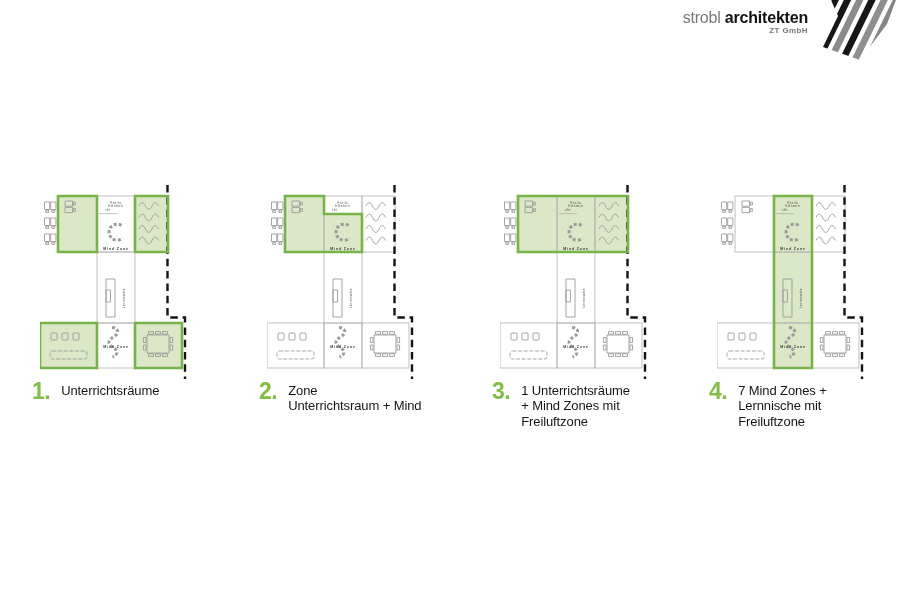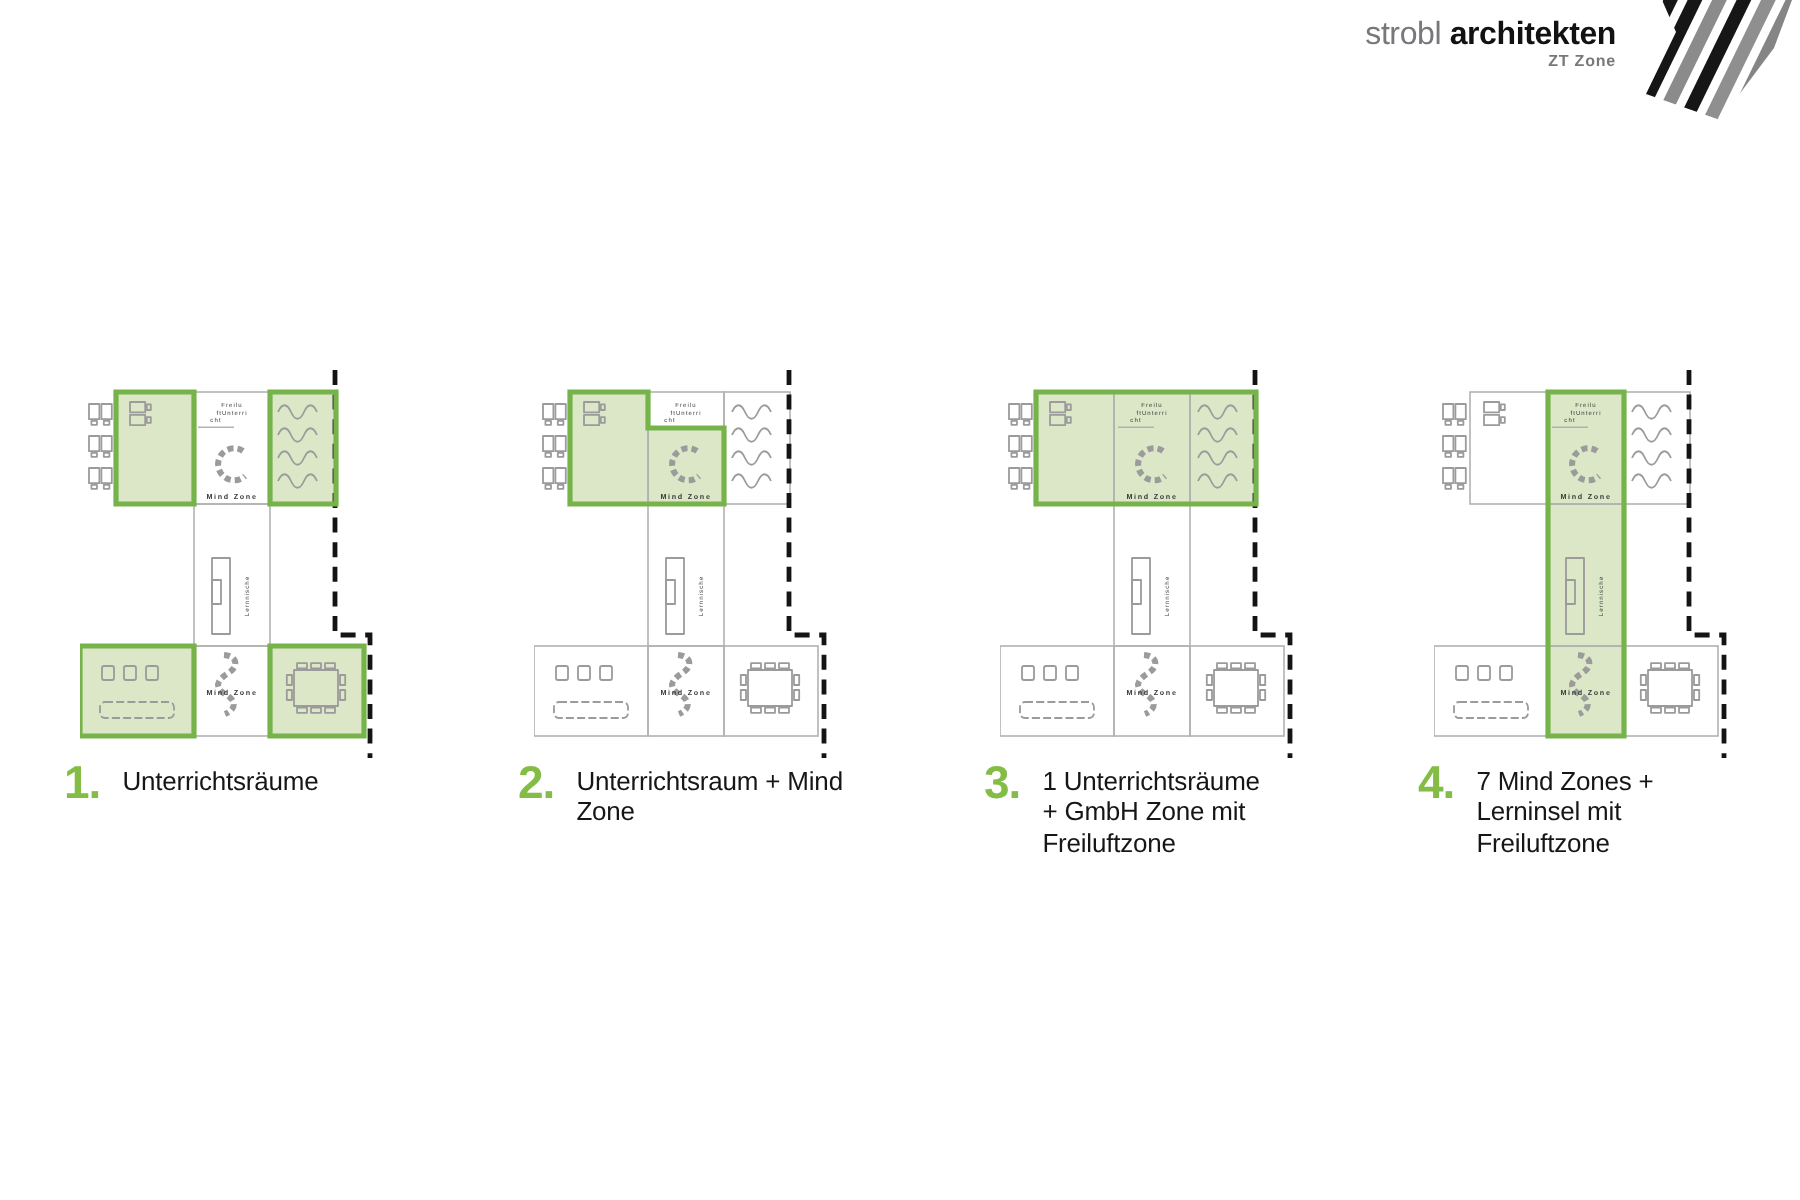--- a/index.html
+++ b/index.html
@@ -26,21 +26,21 @@
 </head>
 <body>
 
 <div class="page">
 
   <div class="logo">
     <div class="logo-main">
       <span class="logo-light">strobl</span>
       <span class="logo-bold">architekten</span>
     </div>
-    <div class="logo-sub">ZT Zone</div>
+    <div class="logo-sub">ZT GmbH</div>
   </div>
 
   <div class="logo-mark">
     <svg width="78" height="60" viewBox="0 0 78 60">
       <defs>
         <clipPath id="markclip">
           <polygon points="13,0 78,0 69,24 42,60 5,47 20,16"></polygon>
         </clipPath>
       </defs>
       <g clip-path="url(#markclip)">
@@ -209,22 +209,22 @@
           <text x="76" y="54.6" text-anchor="middle" font-size="3.6" font-weight="bold" letter-spacing="0.85">Mind Zone</text>
           <text x="76" y="152.6" text-anchor="middle" font-size="3.6" font-weight="bold" letter-spacing="0.85">Mind Zone</text>
           <text x="84.5" y="103" transform="rotate(-90 84.5 103)" text-anchor="middle" font-size="3.1" letter-spacing="0.5">Lernnische</text>
         </g>
         <path d="M127.5,-10 V122.5 H145 V184" fill="none" stroke="#141414" stroke-width="2.4" stroke-dasharray="7.5 4.8"></path>
         <path d="M18,1 H57 V19 H95 V57 H18 Z" fill="none" stroke="#76b44b" stroke-width="2.6"></path>
       </svg>
       <div class="caption" style="left: 259px;">
         <span class="num">2.</span>
         <div class="cap-lines">
+          <div>Zone</div>
           <div>Unterrichtsraum + Mind</div>
-          <div>Zone</div>
         </div>
       </div>
       <svg class="plan-svg" style="left:500px" width="160" height="205" viewBox="0 -12 160 205">
         <path d="M18,1h110v56h-110Z" fill="#dbe7c6"></path>
         <g fill="none" stroke="#b2b2b2" stroke-width="0.8">
           <rect x="18" y="1" width="39" height="56"></rect>
           <rect x="57" y="1" width="38" height="56"></rect>
           <rect x="95" y="1" width="33" height="56"></rect>
           <rect x="57" y="57" width="38" height="71"></rect>
           <rect x="0" y="128" width="57" height="45"></rect>
@@ -291,21 +291,21 @@
           <text x="76" y="152.6" text-anchor="middle" font-size="3.6" font-weight="bold" letter-spacing="0.85">Mind Zone</text>
           <text x="84.5" y="103" transform="rotate(-90 84.5 103)" text-anchor="middle" font-size="3.1" letter-spacing="0.5">Lernnische</text>
         </g>
         <path d="M127.5,-10 V122.5 H145 V184" fill="none" stroke="#141414" stroke-width="2.4" stroke-dasharray="7.5 4.8"></path>
         <path d="M18,1h110v56h-110Z" fill="none" stroke="#76b44b" stroke-width="2.6"></path>
       </svg>
       <div class="caption" style="left: 492px;">
         <span class="num">3.</span>
         <div class="cap-lines">
           <div>1 Unterrichtsräume</div>
-          <div>+ GmbH Zone mit</div>
+          <div>+ Mind Zones mit</div>
           <div>Freiluftzone</div>
         </div>
       </div>
       <svg class="plan-svg" style="left:717px" width="160" height="205" viewBox="0 -12 160 205">
         <path d="M57,1h38v172h-38Z" fill="#dbe7c6"></path>
         <g fill="none" stroke="#b2b2b2" stroke-width="0.8">
           <rect x="18" y="1" width="39" height="56"></rect>
           <rect x="57" y="1" width="38" height="56"></rect>
           <rect x="95" y="1" width="33" height="56"></rect>
           <rect x="57" y="57" width="38" height="71"></rect>
@@ -373,19 +373,19 @@
           <text x="76" y="152.6" text-anchor="middle" font-size="3.6" font-weight="bold" letter-spacing="0.85">Mind Zone</text>
           <text x="84.5" y="103" transform="rotate(-90 84.5 103)" text-anchor="middle" font-size="3.1" letter-spacing="0.5">Lernnische</text>
         </g>
         <path d="M127.5,-10 V122.5 H145 V184" fill="none" stroke="#141414" stroke-width="2.4" stroke-dasharray="7.5 4.8"></path>
         <path d="M57,1h38v172h-38Z" fill="none" stroke="#76b44b" stroke-width="2.6"></path>
       </svg>
       <div class="caption" style="left: 709px;">
         <span class="num">4.</span>
         <div class="cap-lines">
           <div>7 Mind Zones +</div>
-          <div>Lerninsel mit</div>
+          <div>Lernnische mit</div>
           <div>Freiluftzone</div>
         </div>
       </div>
     </div>
 
 </div>
 
 </body></html>

